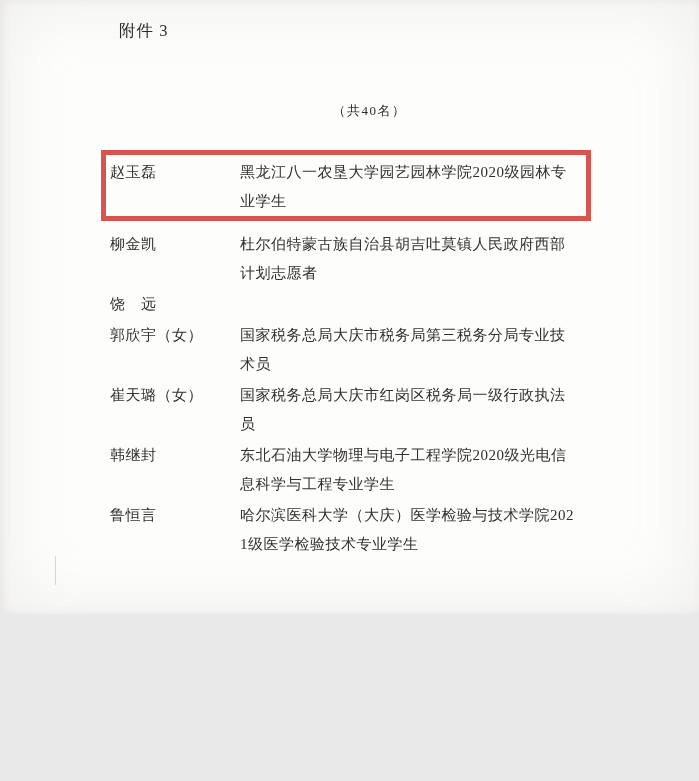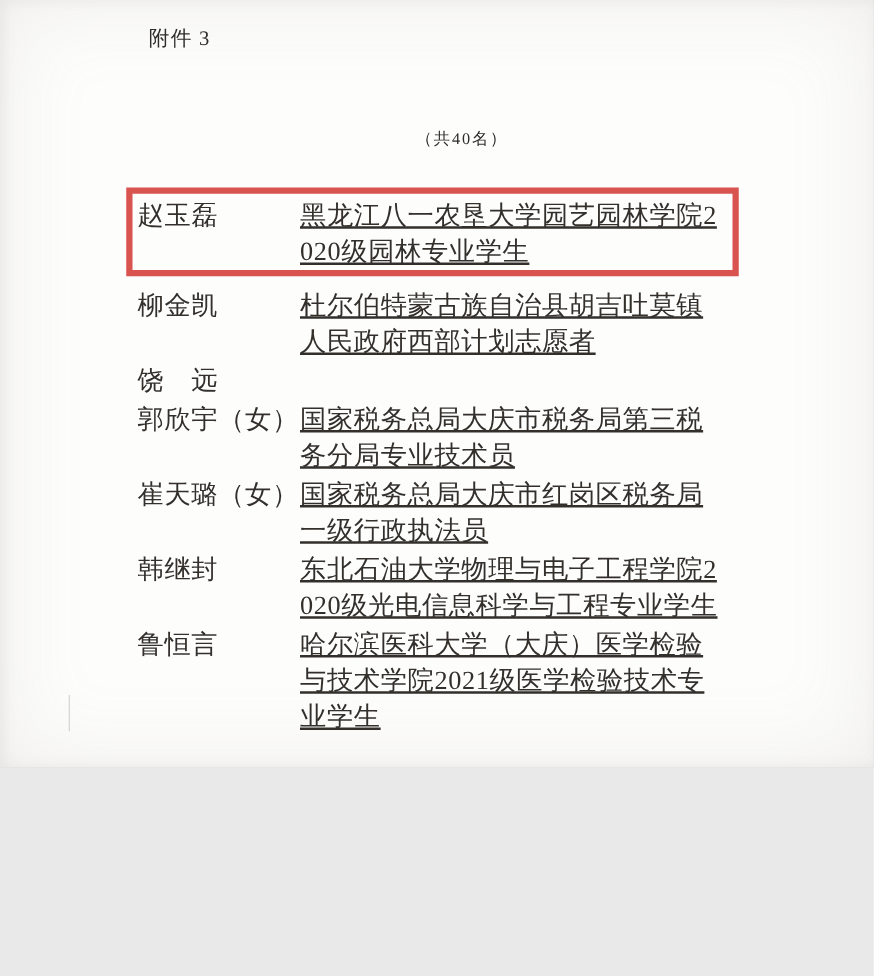--- a/index.html
+++ b/index.html
@@ -26,28 +26,28 @@
   .subtitle{
     position:absolute;left:0;top:102px;width:100%;
     text-align:center;font-size:13px;letter-spacing:1.5px;color:#2f2d2a;margin-left:20px;
   }
   .roster{
     position:absolute;left:110px;top:158px;width:470px;
   }
   .row{
     display:flex;align-items:flex-start;
     margin-bottom:2px;
-    font-size:21px;line-height:29px;letter-spacing:.5px;
+    font-size:15px;line-height:29px;letter-spacing:.5px;
   }
   .row .name{
     flex:0 0 130px;white-space:pre;color:#33302c;
   }
   .row .desc{
     flex:1 1 auto;max-width:336px;
-    word-break:break-all;color:#33302c;text-decoration:underline;
+    word-break:break-all;color:#33302c;
   }
   .row.highlighted{position:relative;margin-bottom:14px;}
   .row.highlighted::after{
     content:"";position:absolute;
     top:-8px;bottom:-5px;left:-9px;right:-11px;
     border:5px solid var(--highlight-red,#d9534f);
     pointer-events:none;
   }
   .artifact-line{
     position:absolute;left:55px;top:556px;width:1px;height:29px;

